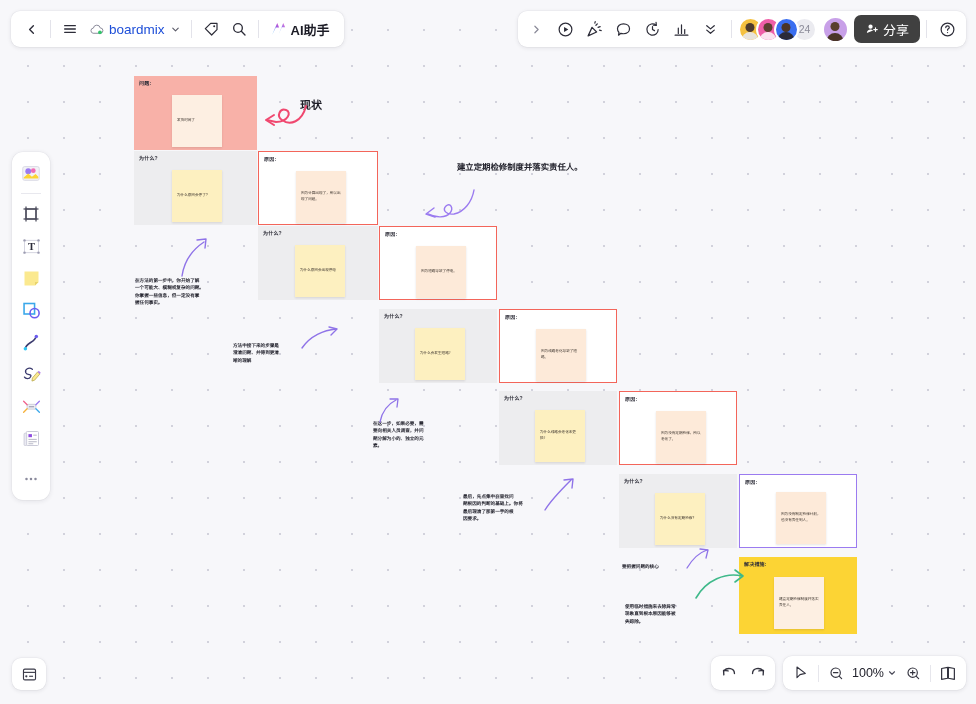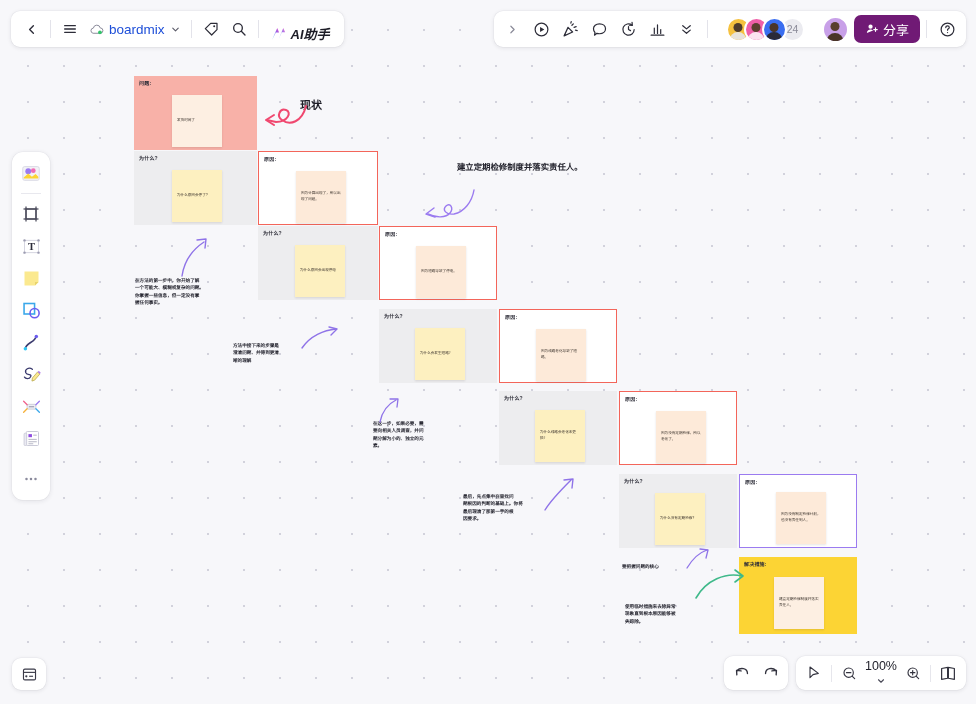--- a/index.html
+++ b/index.html
@@ -42,32 +42,31 @@
   .tb-sep { width: 1px; height: 18px; background: #e3e3ea; margin: 0 5px; }
 
   .doc-title {
     display: flex; align-items: center; gap: 5px;
     font-size: 13.5px; color: #1d4ed8; font-weight: 500;
     padding: 0 5px; height: 28px; border-radius: 6px; cursor: pointer;
     white-space: nowrap;
   }
 
   .ai-btn {
-    display: flex; align-items: flex-end; gap: 4px;
+    display: flex; align-items: center; gap: 4px;
     height: 28px; padding: 0 8px 0 5px;
     border-radius: 7px; cursor: pointer;
     font-size: 13px; font-weight: 600; color: #1c1c26;
     white-space: nowrap;
-    font-style: italic;
   }
 
   
   .topbar-right { right: 10px; padding: 0 5px; gap: 1px; }
 
-  .avatars { display: flex; align-items: center; margin: 0 12px; }
+  .avatars { display: flex; align-items: center; margin: 0 0; }
   .avatar {
     width: 25px; height: 25px; border-radius: 50%;
     border: 2px solid #fff; margin-left: -7px;
     position: relative; overflow: hidden; cursor: pointer;
     flex: none;
   }
   .avatar:first-child { margin-left: 0; }
   .av-head { position: absolute; left: 50%; top: 4px; transform: translateX(-50%);
              width: 9px; height: 9px; border-radius: 50%; background: #5a4436; }
   .av-body { position: absolute; left: 50%; bottom: -4px; transform: translateX(-50%);
@@ -79,21 +78,21 @@
     font-size: 10.5px; margin-left: -7px; border: 2px solid #fff;
     cursor: pointer; flex: none;
   }
   .avatar-self {
     width: 27px; height: 27px; border-radius: 50%;
     border: 2px solid #fff; overflow: hidden; position: relative;
     margin: 0 4px; cursor: pointer; flex: none;
   }
   .share-btn {
     display: flex; align-items: center; gap: 4px;
-    background: #701a75; color: #fff;
+    background: #404040; color: #fff;
     height: 28px; padding: 0 11px; border-radius: 7px;
     font-size: 13px; font-weight: 500; cursor: pointer;
     white-space: nowrap;
   }
 
   
   .rail {
     position: absolute; left: 12px; top: 152px;
     width: 38px; padding: 6px 0;
     background: #fff; border-radius: 11px;
@@ -127,21 +126,21 @@
     display: flex; align-items: center; padding: 0 4px;
   }
   .b-btn {
     height: 28px; min-width: 28px; padding: 0 5px;
     display: flex; align-items: center; justify-content: center;
     border-radius: 6px; cursor: pointer; color: #33333f;
   }
   .zoom-val {
     font-size: 12.5px; color: #22222c; padding: 0 2px;
     display: flex; align-items: center; gap: 3px; cursor: pointer;
-    height: 28px; border-radius: 6px; flex-direction: column;
+    height: 28px; border-radius: 6px;
   }
   .b-sep { width: 1px; height: 17px; background: #e6e6ec; margin: 0 3px; }
 
   
   .frame { position: absolute; }
   .frame-label {
     position: absolute; left: 5px; top: 3px;
     font-size: 5px; font-weight: 700; color: #2d2d38;
     letter-spacing: .2px; white-space: nowrap;
   }

